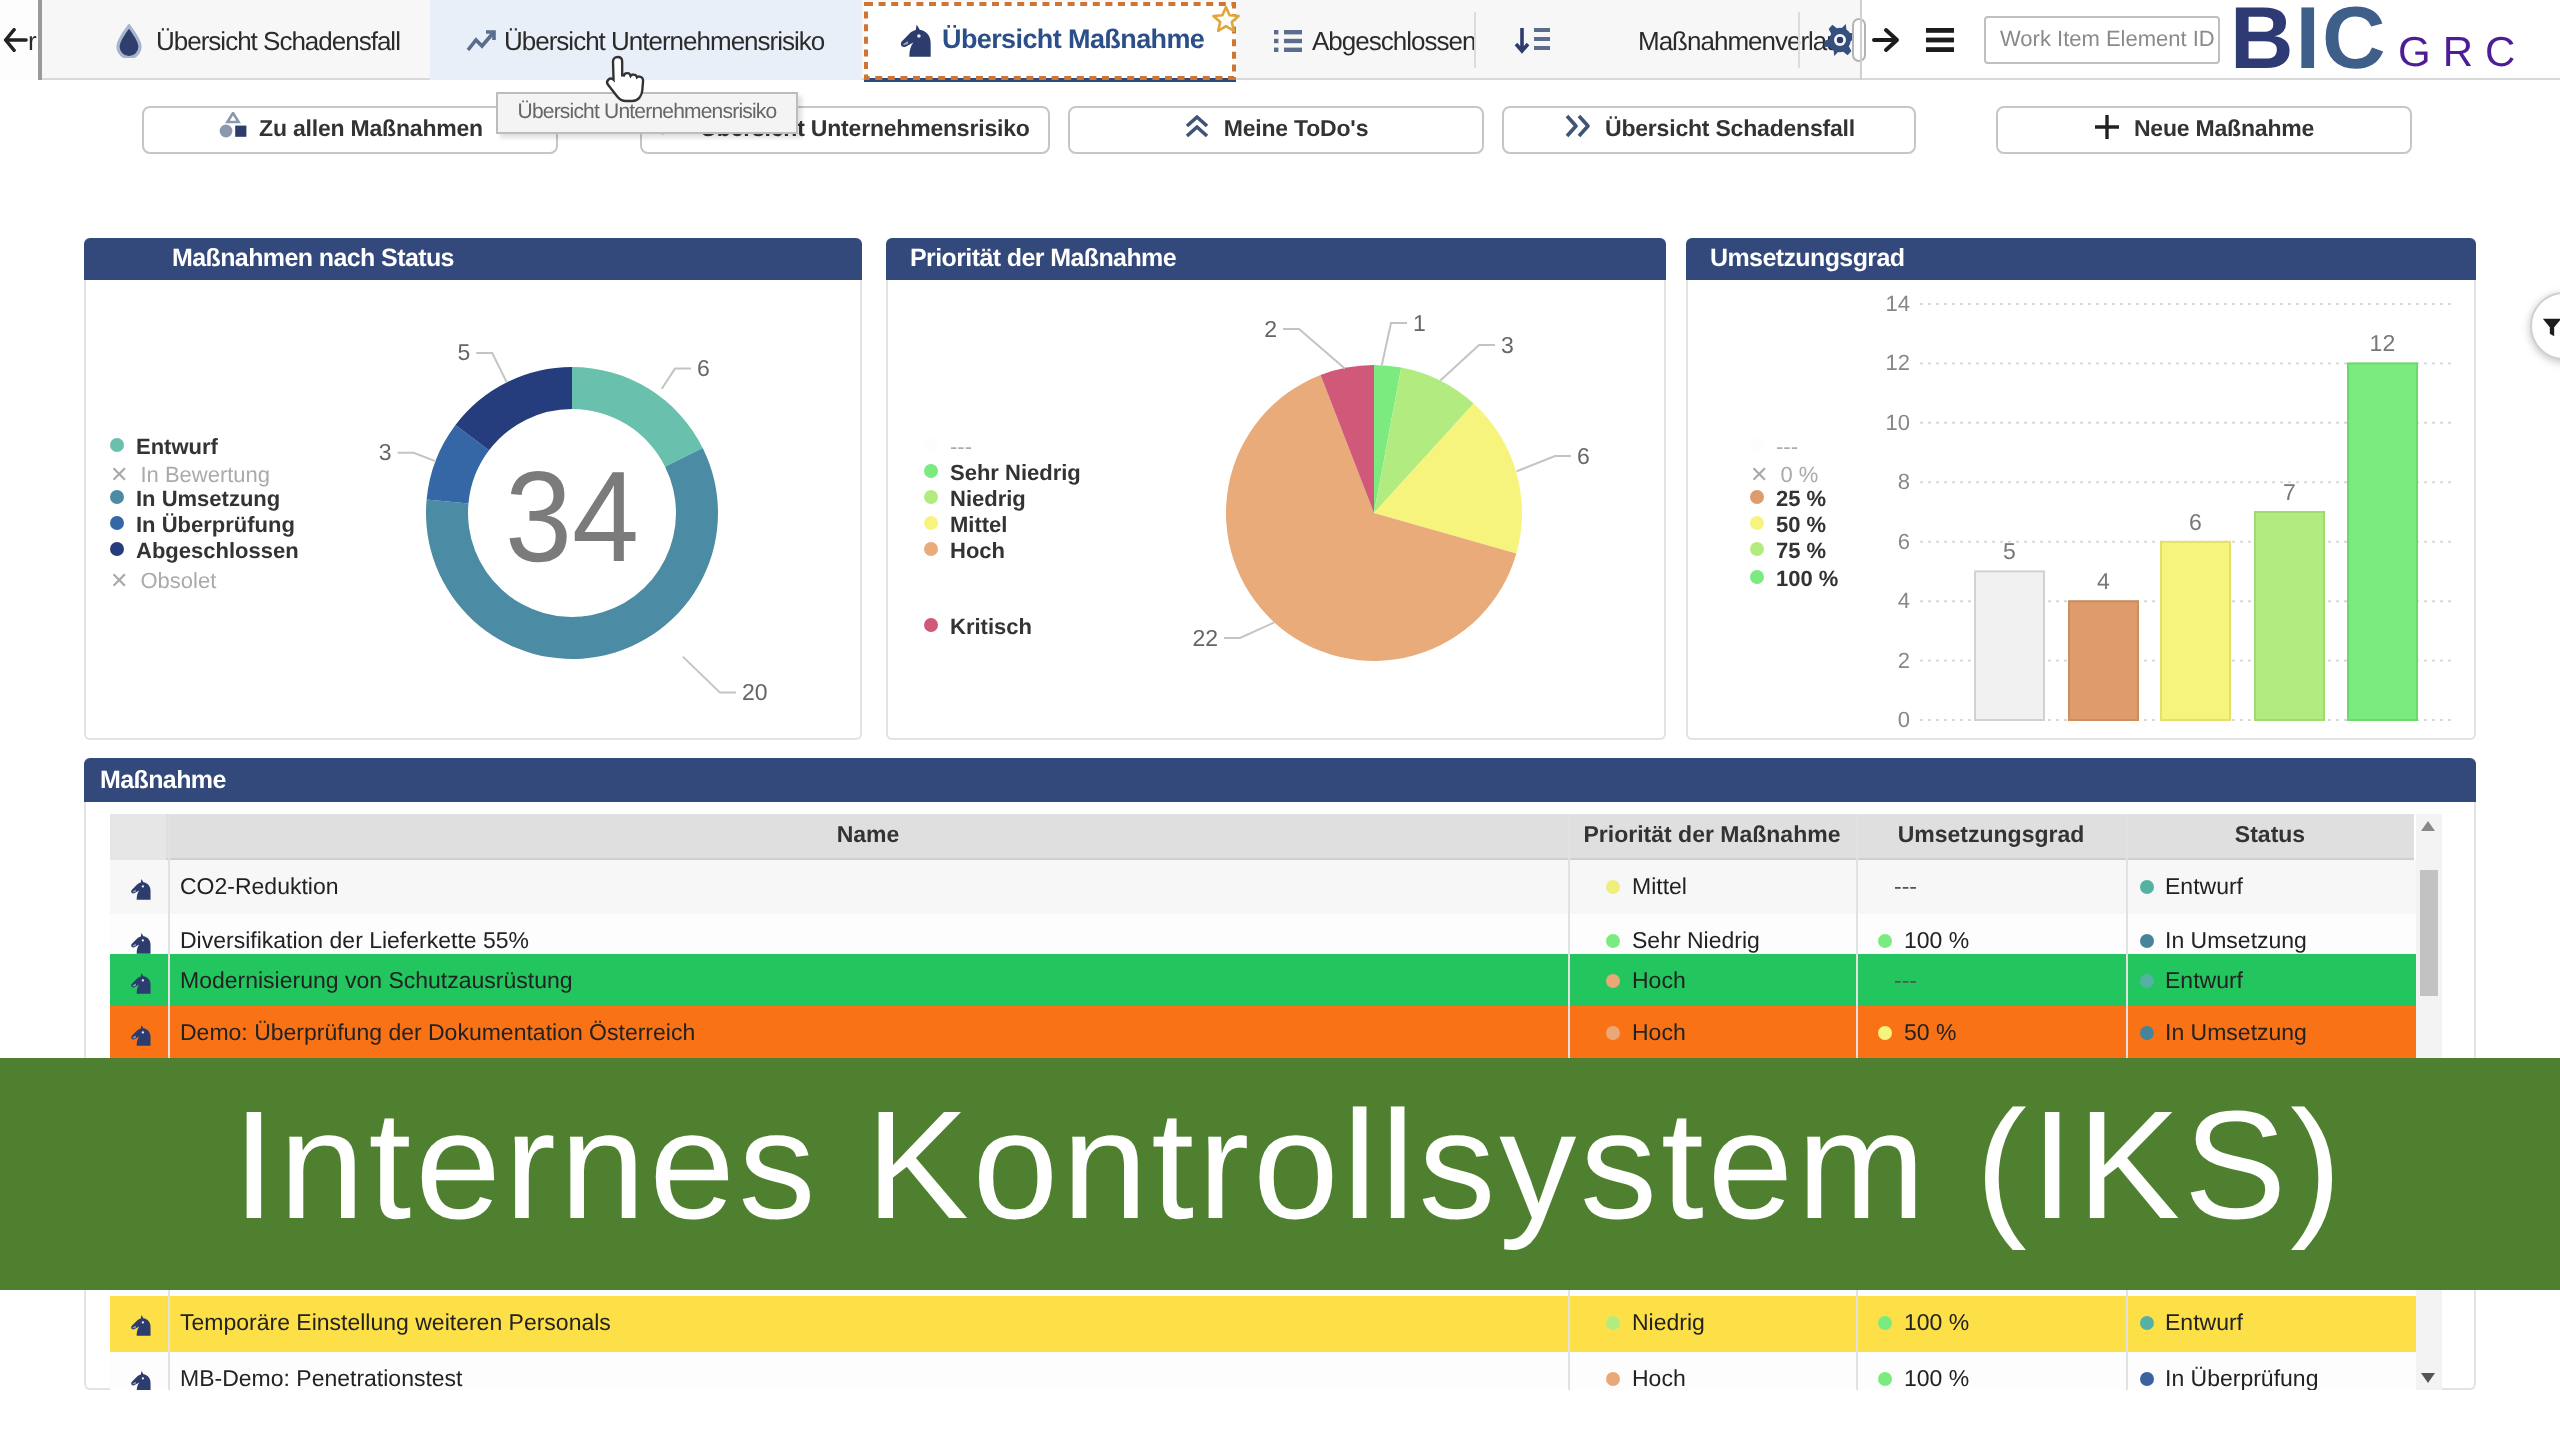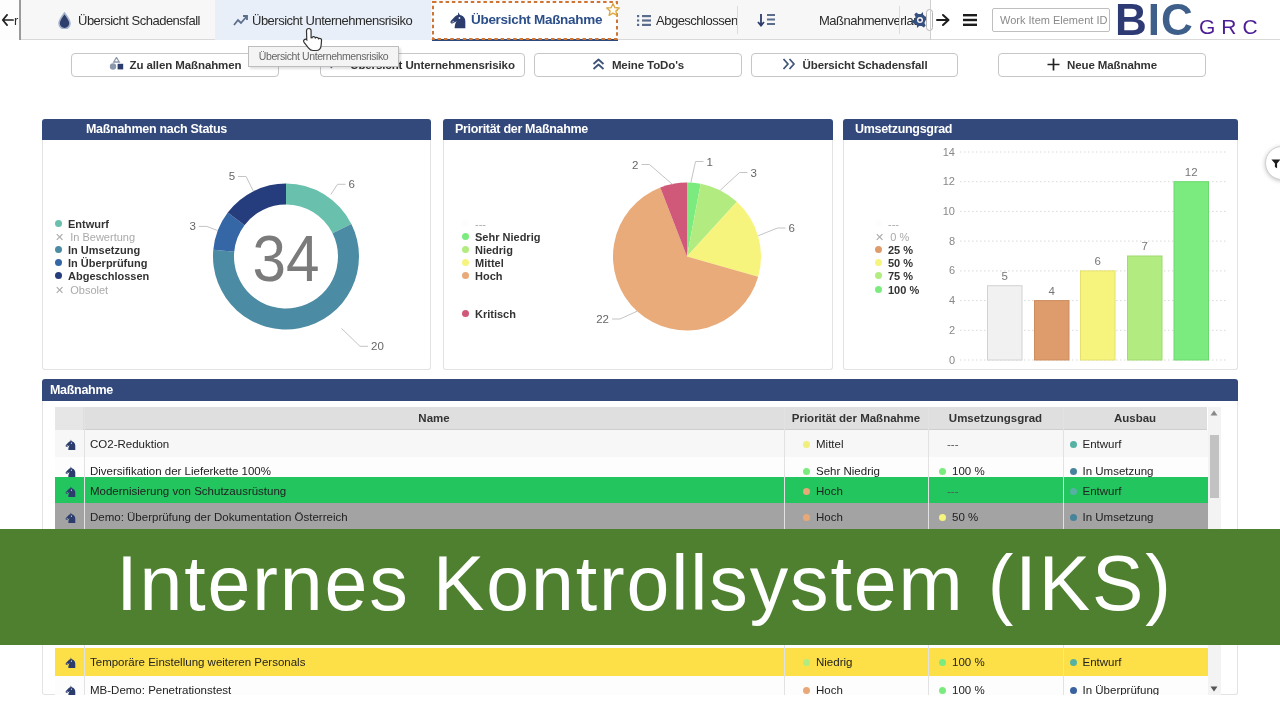--- a/index.html
+++ b/index.html
@@ -242,57 +242,57 @@
 <div class="leg" style="left:875px;top:284px;"><span class="dot" style="background:#7ceb7f"></span>100 %</div>
 
 <div class="panel-h" style="left:42px;top:379px;width:1196px;height:22px;font-size:12.5px;line-height:22px;padding-left:8px;">Maßnahme</div>
 <div class="panel-b" style="left:42px;top:401px;width:1196px;height:294px;"></div>
 
 <div class="abs" style="left:55px;top:407px;width:1152px;height:22.5px;background:#dfdfdf;border-bottom:1px solid #cfcfcf;"></div>
 <div class="abs" style="left:55px;top:407px;width:28px;height:22.5px;background:#e6e6e6;"></div>
 <div class="abs thead" style="left:84px;top:407px;width:700px;">Name</div>
 <div class="abs thead" style="left:784px;top:407px;width:144px;">Priorität der Maßnahme</div>
 <div class="abs thead" style="left:928px;top:407px;width:135px;">Umsetzungsgrad</div>
-<div class="abs thead" style="left:1063px;top:407px;width:144px;">Ausbau</div>
+<div class="abs thead" style="left:1063px;top:407px;width:144px;">Status</div>
 
 <div class="abs" style="left:55px;top:430px;width:1152.5px;height:264.5px;overflow:hidden;" id="rows">
 <div class="row" style="top:0.0px;background:#f7f7f7;">
       <span class="icw"><svg class="ki" width="13" height="13" viewBox="0 0 18 18">
           <path d="M15.6 16.5 L6 16.5 C6 13.6 6.6 11.6 7.8 10.1 L4.3 12 C3.3 12.5 2.2 11.9 2.2 10.8 C2.2 10.4 2.4 9.9 2.7 9.6 L6.3 5.9 C7 5.2 7.9 4.7 8.9 4.5 L9.3 2 L10.7 4.4 C13.6 4.8 15.6 7.2 15.6 10.2 Z" fill="#2c3d6d"></path>
           <circle cx="10.3" cy="7.2" r="0.8" fill="#e8eef6"></circle>
           <path d="M3.1 10.9 L5.2 9.6 L5.6 10.6 L3.6 11.4 Z" fill="#fff" opacity="0.55"></path>
         </svg></span>
       <span class="nm">CO2-Reduktion</span>
       <span class="cell" style="left:748px;"><span class="d" style="background:#f0ee7c"></span>Mittel</span>
       <span class="cell" style="left:892px;color:#555;">---</span>
       <span class="cell" style="left:1014.5px;"><span class="d" style="background:#55b2a2"></span>Entwurf</span>
     </div>
 <div class="row" style="top:27.3px;background:#fdfdfd;">
       <span class="icw"><svg class="ki" width="13" height="13" viewBox="0 0 18 18">
           <path d="M15.6 16.5 L6 16.5 C6 13.6 6.6 11.6 7.8 10.1 L4.3 12 C3.3 12.5 2.2 11.9 2.2 10.8 C2.2 10.4 2.4 9.9 2.7 9.6 L6.3 5.9 C7 5.2 7.9 4.7 8.9 4.5 L9.3 2 L10.7 4.4 C13.6 4.8 15.6 7.2 15.6 10.2 Z" fill="#2c3d6d"></path>
           <circle cx="10.3" cy="7.2" r="0.8" fill="#e8eef6"></circle>
           <path d="M3.1 10.9 L5.2 9.6 L5.6 10.6 L3.6 11.4 Z" fill="#fff" opacity="0.55"></path>
         </svg></span>
-      <span class="nm">Diversifikation der Lieferkette 100%</span>
+      <span class="nm">Diversifikation der Lieferkette 55%</span>
       <span class="cell" style="left:748px;"><span class="d" style="background:#7ceb7f"></span>Sehr Niedrig</span>
       <span class="cell" style="left:884px;"><span class="d" style="background:#7ceb7f"></span>100 %</span>
       <span class="cell" style="left:1014.5px;"><span class="d" style="background:#47849c"></span>In Umsetzung</span>
     </div>
 <div class="row" style="top:47px;background:#22c55e;">
       <span class="icw"><svg class="ki" width="13" height="13" viewBox="0 0 18 18">
           <path d="M15.6 16.5 L6 16.5 C6 13.6 6.6 11.6 7.8 10.1 L4.3 12 C3.3 12.5 2.2 11.9 2.2 10.8 C2.2 10.4 2.4 9.9 2.7 9.6 L6.3 5.9 C7 5.2 7.9 4.7 8.9 4.5 L9.3 2 L10.7 4.4 C13.6 4.8 15.6 7.2 15.6 10.2 Z" fill="#2c3d6d"></path>
           <circle cx="10.3" cy="7.2" r="0.8" fill="#e8eef6"></circle>
           <path d="M3.1 10.9 L5.2 9.6 L5.6 10.6 L3.6 11.4 Z" fill="#fff" opacity="0.55"></path>
         </svg></span>
       <span class="nm">Modernisierung von Schutzausrüstung</span>
       <span class="cell" style="left:748px;"><span class="d" style="background:#e8a878"></span>Hoch</span>
       <span class="cell" style="left:892px;color:#555;">---</span>
       <span class="cell" style="left:1014.5px;"><span class="d" style="background:#55b2a2"></span>Entwurf</span>
     </div>
-<div class="row" style="top:73px;background:#a3a3a3;">
+<div class="row" style="top:73px;background:#f97316;">
       <span class="icw"><svg class="ki" width="13" height="13" viewBox="0 0 18 18">
           <path d="M15.6 16.5 L6 16.5 C6 13.6 6.6 11.6 7.8 10.1 L4.3 12 C3.3 12.5 2.2 11.9 2.2 10.8 C2.2 10.4 2.4 9.9 2.7 9.6 L6.3 5.9 C7 5.2 7.9 4.7 8.9 4.5 L9.3 2 L10.7 4.4 C13.6 4.8 15.6 7.2 15.6 10.2 Z" fill="#2c3d6d"></path>
           <circle cx="10.3" cy="7.2" r="0.8" fill="#e8eef6"></circle>
           <path d="M3.1 10.9 L5.2 9.6 L5.6 10.6 L3.6 11.4 Z" fill="#fff" opacity="0.55"></path>
         </svg></span>
       <span class="nm">Demo: Überprüfung der Dokumentation Österreich</span>
       <span class="cell" style="left:748px;"><span class="d" style="background:#e8a878"></span>Hoch</span>
       <span class="cell" style="left:884px;"><span class="d" style="background:#f7f47e"></span>50 %</span>
       <span class="cell" style="left:1014.5px;"><span class="d" style="background:#47849c"></span>In Umsetzung</span>
     </div>

